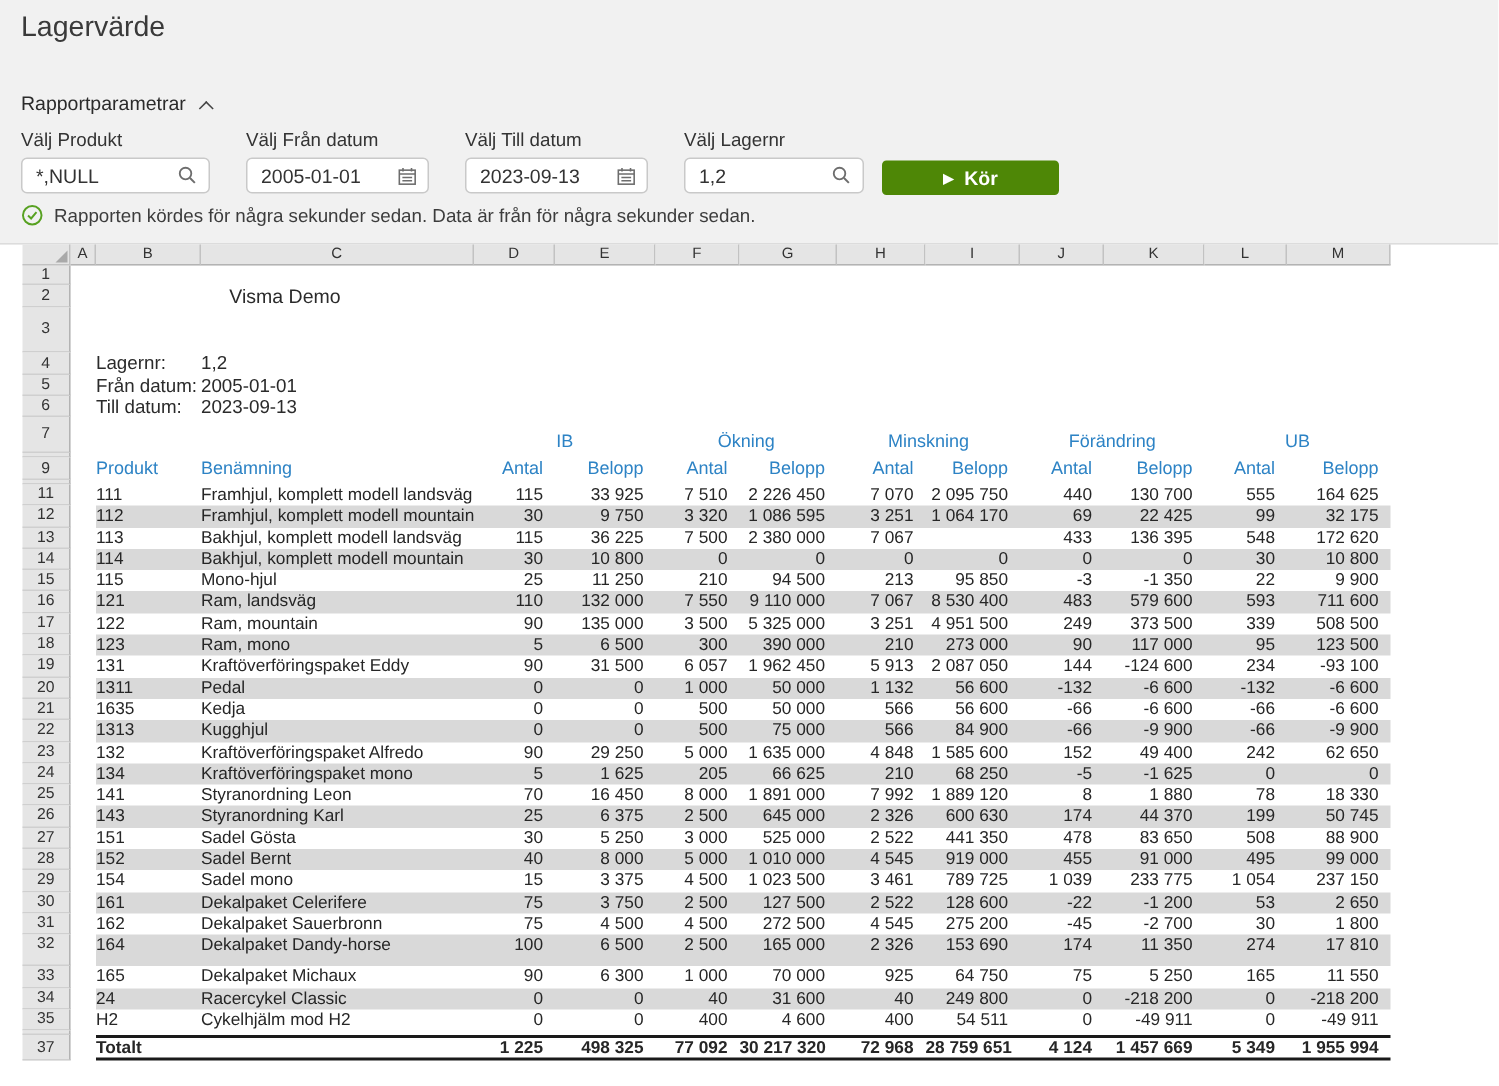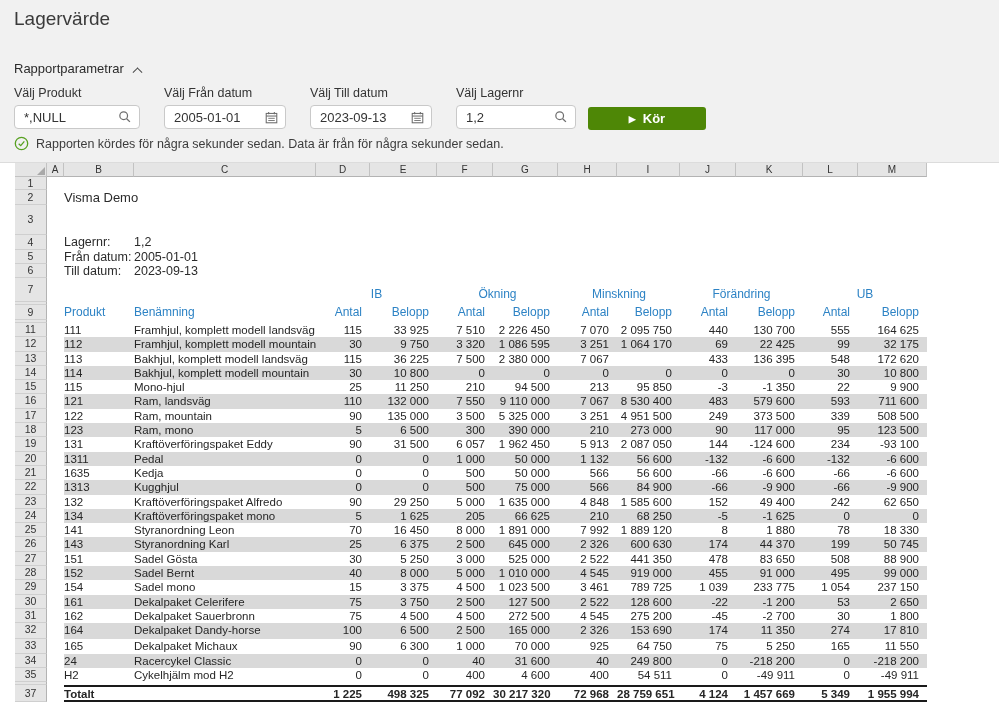--- a/index.html
+++ b/index.html
@@ -157,21 +157,21 @@
       <div class="col-letter" style="width: 55px;">L</div>
       <div class="col-letter" style="width: 69px;">M</div>
     </div>
   <div id="sheet-rows">
       <div class="grid-row" style="height: 13px;">
         <div class="gutter-cell" style="line-height: 12px;">1</div>
       </div>
       <div class="grid-row" style="height: 15px;">
         <div class="gutter-cell" style="line-height: 14px;">2</div>
         <div class="spacer" style="width: 17px;"></div>
-        <div class="cell company" style="width: 252px;">Visma Demo</div>
+        <div class="cell company" style="width: 252px; text-align: center;">Visma Demo</div>
       </div>
       <div class="grid-row" style="height: 30px;">
         <div class="gutter-cell" style="line-height: 29px;">3</div>
         <div class="spacer" style="width: 17px;"></div>
       </div>
       <div class="grid-row" style="height: 15px;">
         <div class="gutter-cell" style="line-height: 14px;">4</div>
         <div class="spacer" style="width: 17px;"></div>
         <div class="cell meta-label" style="width: 70px;">Lagernr:</div>
         <div class="cell meta-value" style="width: 182px;">1,2</div>
@@ -590,21 +590,21 @@
           <div class="cell num" style="width: 56px; line-height: 14.3px;">4 500</div>
           <div class="cell num" style="width: 65px; line-height: 14.3px;">272 500</div>
           <div class="cell num" style="width: 59px; line-height: 14.3px;">4 545</div>
           <div class="cell num" style="width: 63px; line-height: 14.3px;">275 200</div>
           <div class="cell num" style="width: 56px; line-height: 14.3px;">-45</div>
           <div class="cell num" style="width: 67px; line-height: 14.3px;">-2 700</div>
           <div class="cell num" style="width: 55px; line-height: 14.3px;">30</div>
           <div class="cell num" style="width: 69px; line-height: 14.3px;">1 800</div>
         </div>
       </div>
-      <div class="grid-row" style="height: 16px;">
+      <div class="grid-row" style="height: 21px;">
         <div class="gutter-cell" style="line-height: 13.3px;">32</div>
         <div class="spacer" style="width: 17px;"></div>
         <div class="banded shade">
           <div class="cell " style="width: 70px; line-height: 14.3px;">164</div>
           <div class="cell " style="width: 182px; line-height: 14.3px;">Dekalpaket Dandy-horse</div>
           <div class="cell num" style="width: 54px; line-height: 14.3px;">100</div>
           <div class="cell num" style="width: 67px; line-height: 14.3px;">6 500</div>
           <div class="cell num" style="width: 56px; line-height: 14.3px;">2 500</div>
           <div class="cell num" style="width: 65px; line-height: 14.3px;">165 000</div>
           <div class="cell num" style="width: 59px; line-height: 14.3px;">2 326</div>

